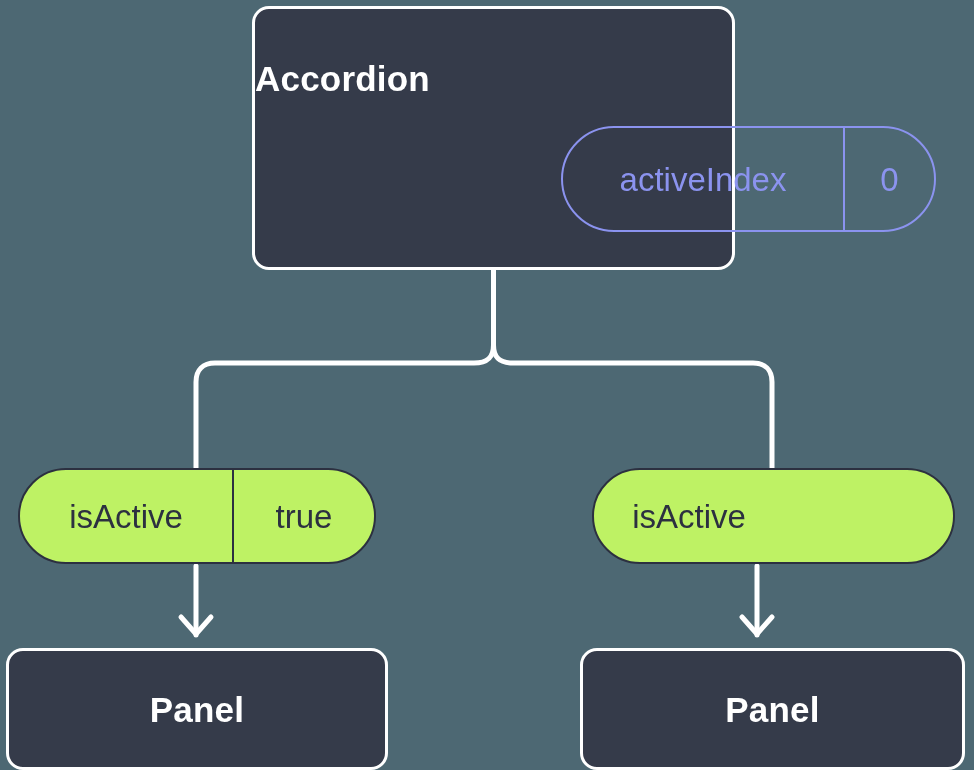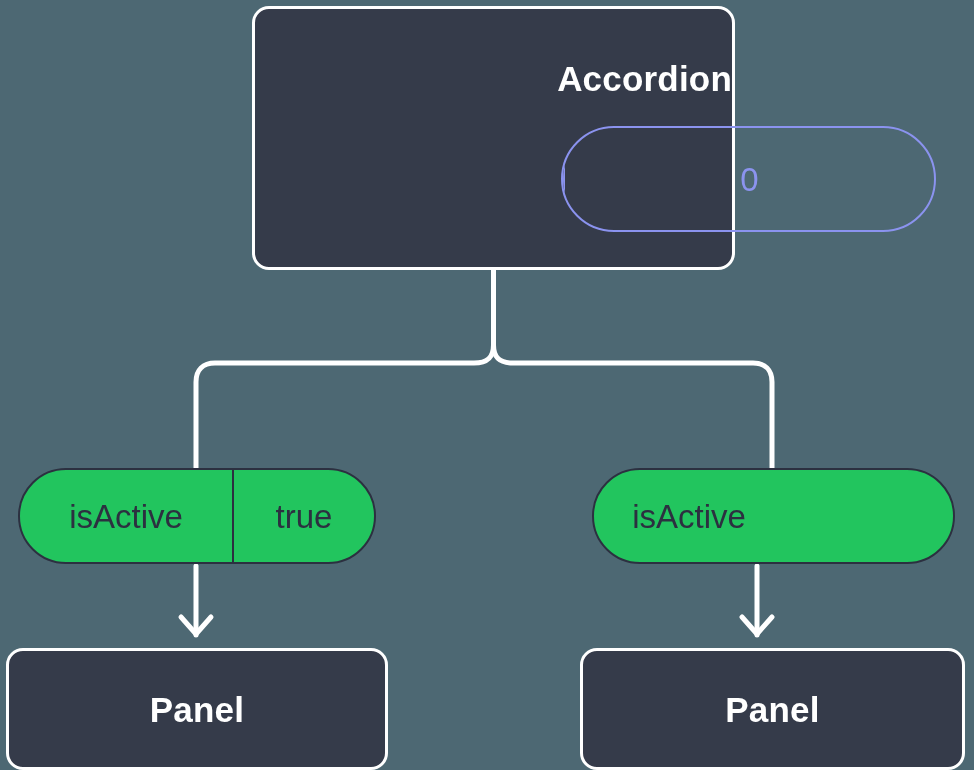--- a/index.html
+++ b/index.html
@@ -51,24 +51,24 @@
 
   #accordion-card {
     left: 252px;
     top: 6px;
     width: 483px;
     height: 264px;
     display: block;
   }
   #accordion-card .card-title {
     position: absolute;
-    left: 12px;
+    left: 0;
     right: 0;
     top: 52px;
-    text-align: right;
+    text-align: left;
   }
 
   #panel-left {
     left: 6px;
     top: 648px;
     width: 382px;
     height: 122px;
   }
   #panel-right {
     left: 580px;
@@ -103,21 +103,21 @@
   .pill.outlined .seg {
     color: #8b93ef;
   }
   .pill.outlined .seg.value {
     border-left: 2px solid #8b93ef;
   }
 
   
   .pill.filled {
     border: 2.5px solid #2c3040;
-    background: #22c55e;
+    background: #bef264;
     justify-content: space-between;
   }
   .pill.filled .seg {
     color: #2c3040;
   }
   .pill.filled .seg.value {
     border-left: 2.5px solid #2c3040;
   }
 
   #pill-active-index {
@@ -176,20 +176,21 @@
         <path d="M 757 566 L 757 635"></path>
         <path d="M 742 617 L 757 634 L 772 617"></path>
       </g>
     </g>
   </svg>
 
   <div class="card" id="accordion-card">
     <div class="card-title">Accordion</div>
 
     <div class="pill outlined" id="pill-active-index">
+      <div class="seg key">activeIndex</div>
       <div class="seg value">0</div>
     </div>
   </div>
 
   <div class="pill filled" id="pill-left">
     <div class="seg key">isActive</div>
     <div class="seg value">true</div>
   </div>
 
   <div class="pill filled" id="pill-right">

